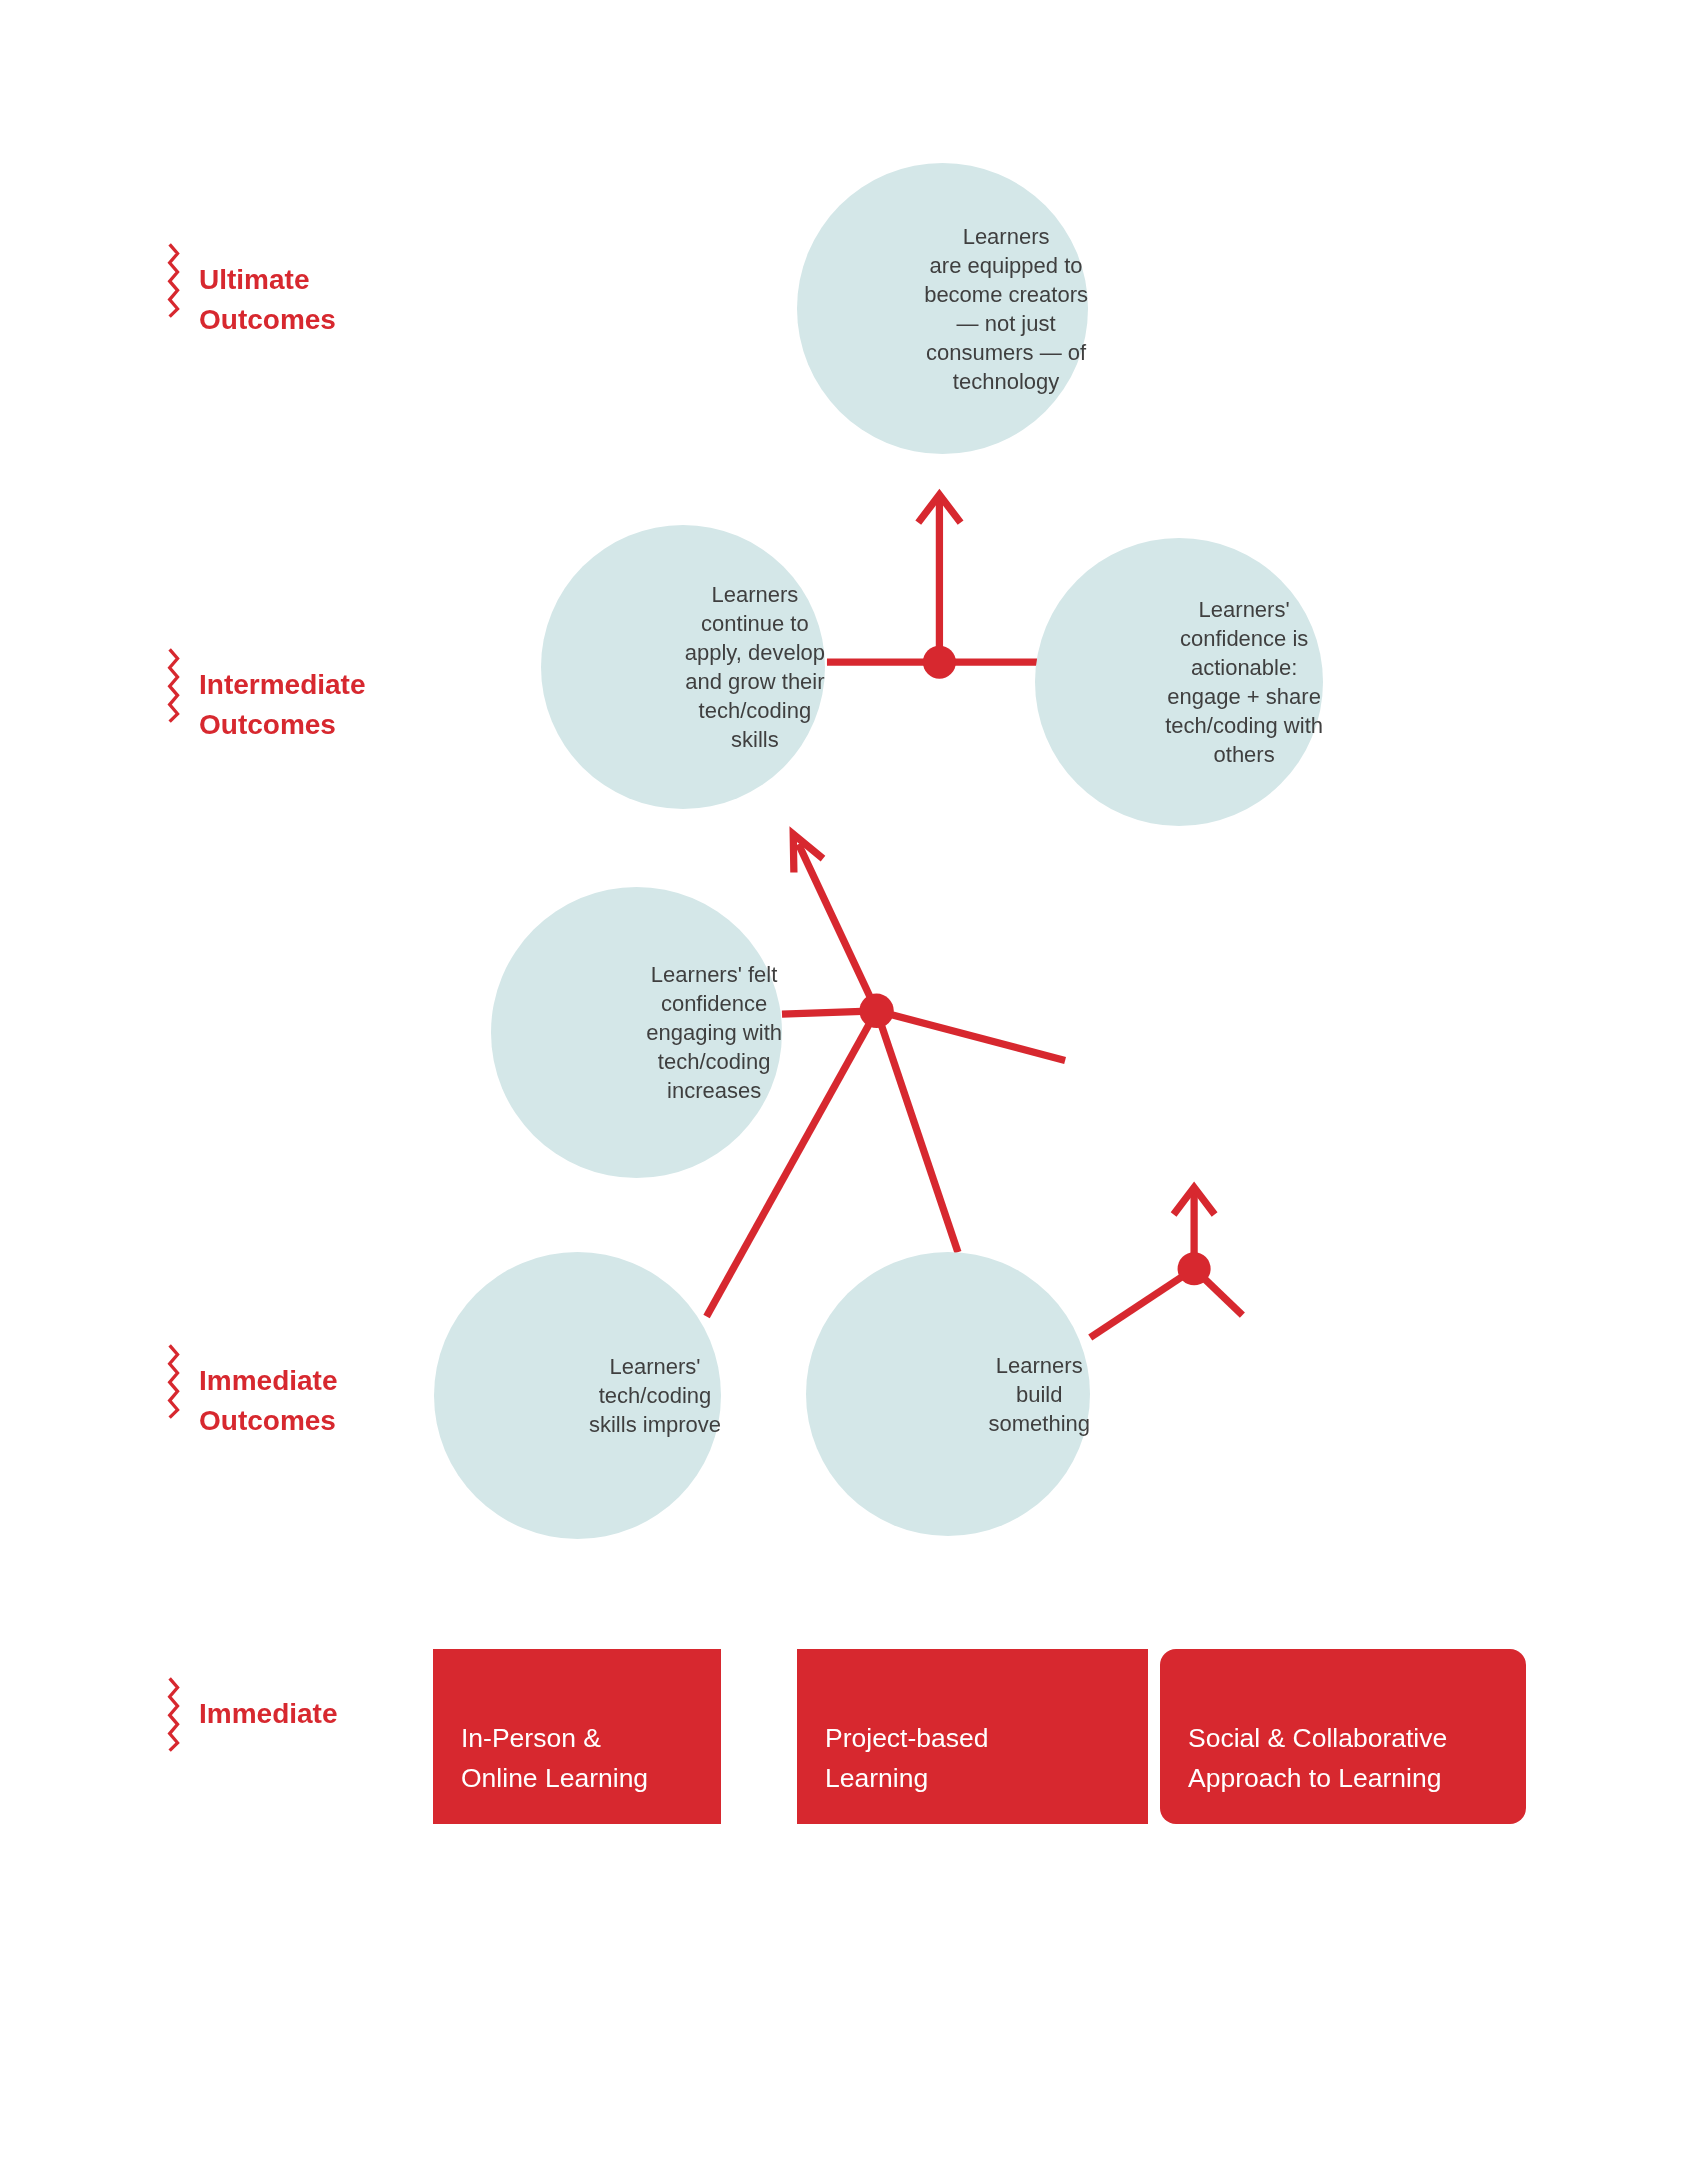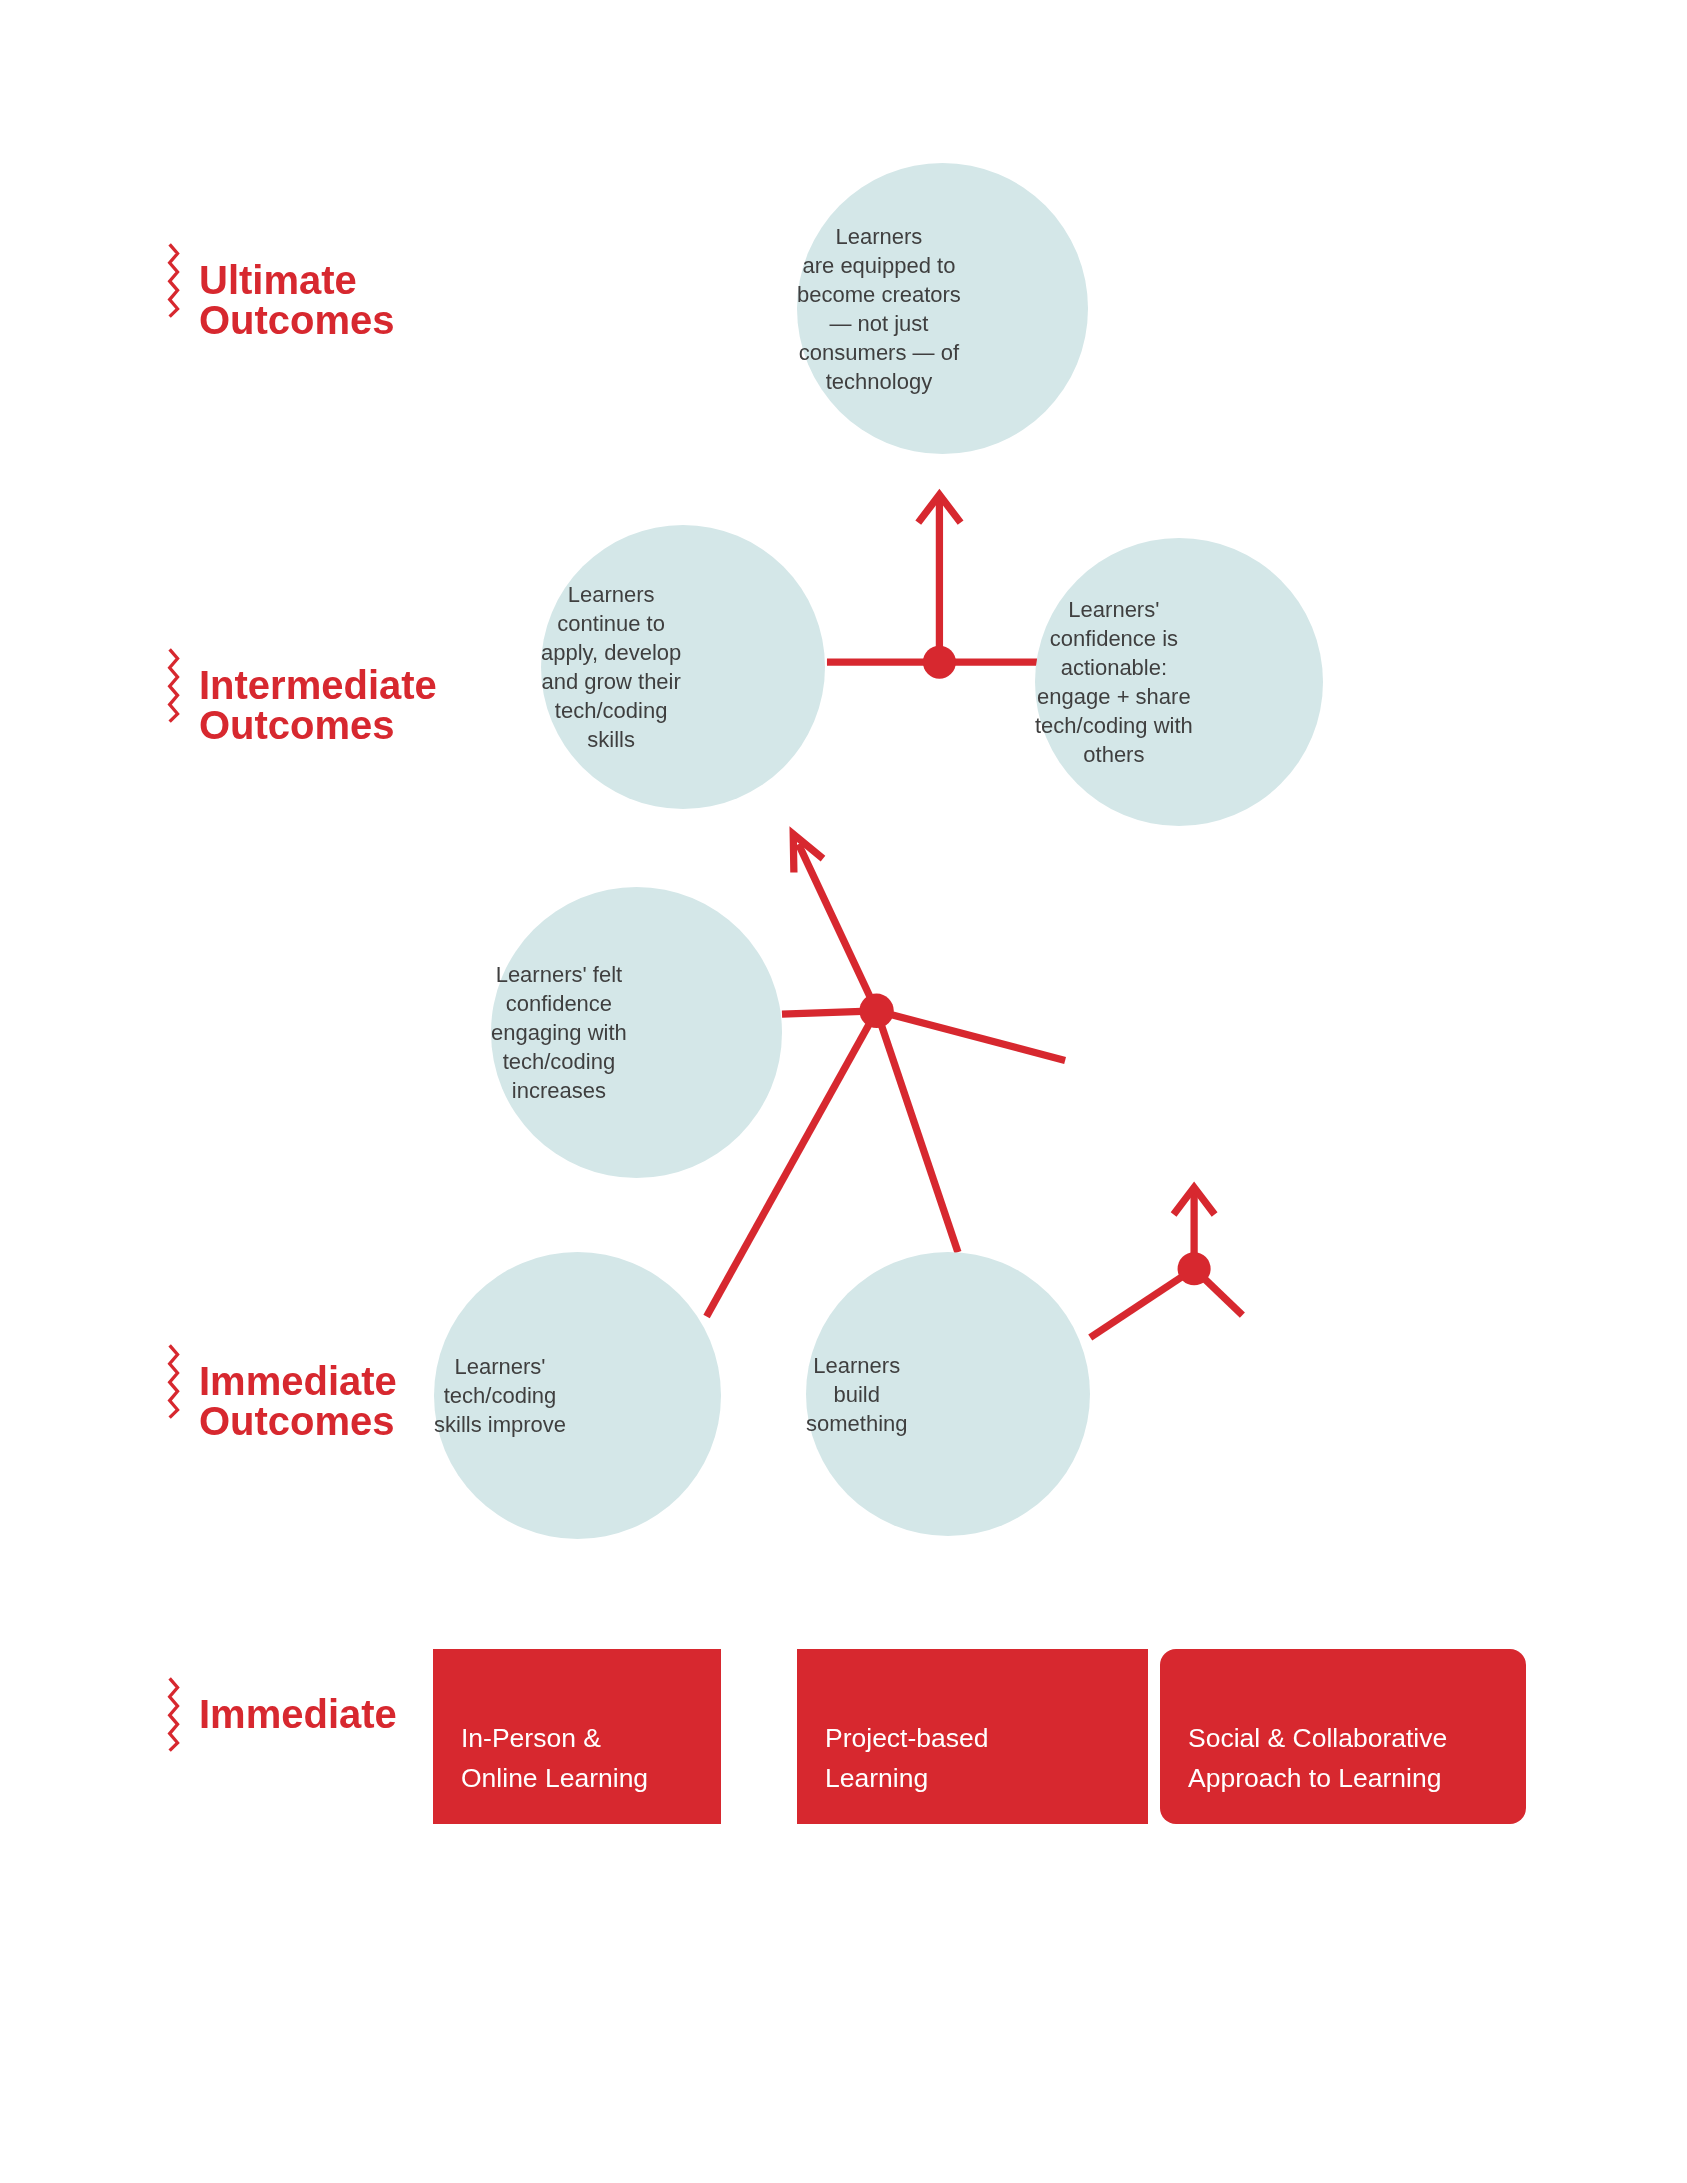--- a/index.html
+++ b/index.html
@@ -35,41 +35,41 @@
   #connectors .dot{
     fill:var(--accent-red);
     stroke:none;
   }
   .circle{
     position:absolute;
     border-radius:50%;
     background:var(--circle-fill);
     display:flex;
     align-items:center;
-    justify-content:flex-start;
+    justify-content:flex-end;
     text-align:center;
     color:var(--circle-text);
     font-size:22px;
     line-height:29px;
     white-space:pre-line;
   }
   .section-label{
     position:absolute;
   }
   .section-label .zigzag{
     position:absolute;
     left:0;top:0;
   }
   .section-label .lbl-text{
     position:absolute;
     left:32px;top:17px;
     width:304px;
     color:var(--accent-red);
     font-weight:700;
-    font-size:40px;
+    font-size:28px;
     line-height:40px;
     white-space:pre-line;
   }
   .activity-box{
     position:absolute;
     top:1649px;
     height:175px;
     background:var(--accent-red);
     box-sizing:border-box;
     padding:29px 13.2px 0 28px;

